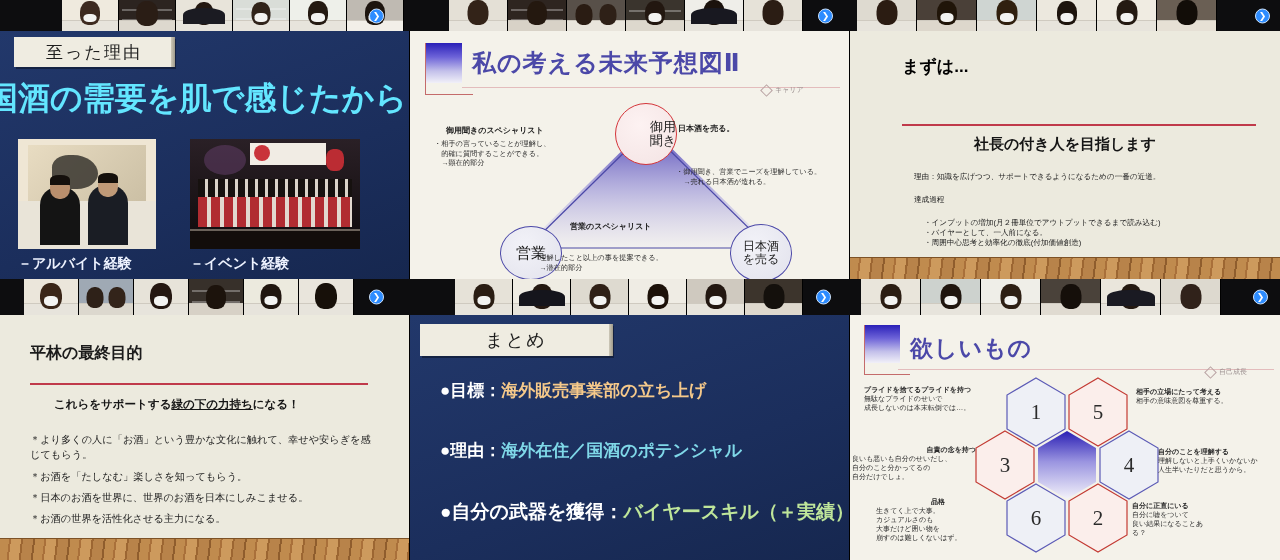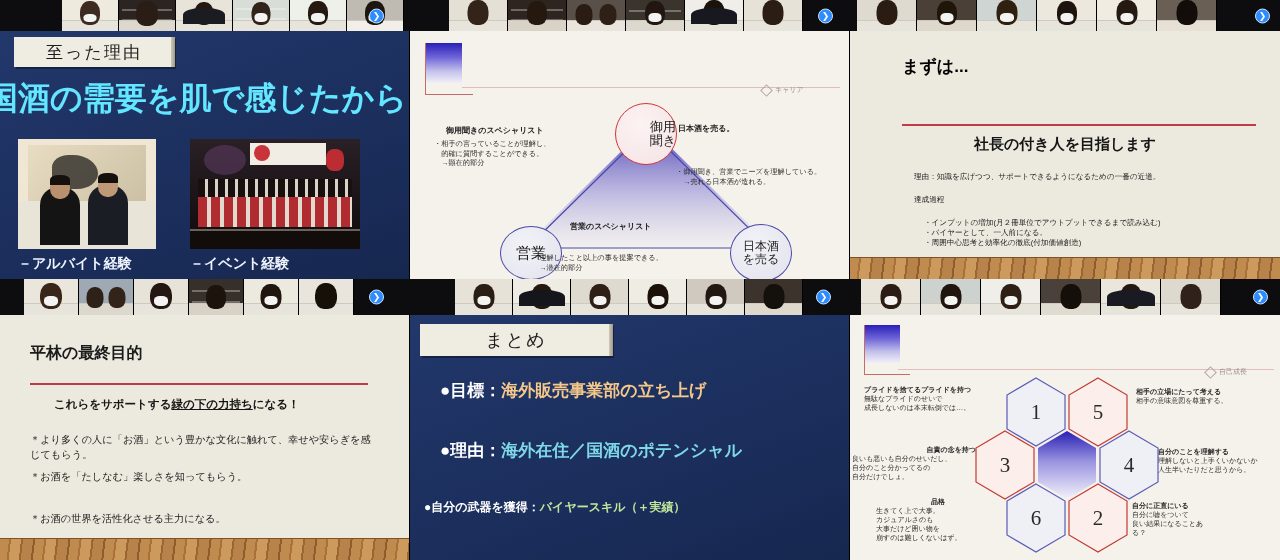--- a/index.html
+++ b/index.html
@@ -288,20 +288,21 @@
         <div style="position:absolute;left:0;bottom:0;width:100%;height:20px;background:#120d0b;border-top:2px solid #6a625a"></div>
       </div>
 
       <div class="cap" style="left:18px;top:224px;font-size:14px;">－アルバイト経験</div>
       <div class="cap" style="left:190px;top:224px;font-size:14px;">－イベント経験</div>
     </div>
 
     <div class="slide c2 white">
       <div class="grad-sq" style="left:15px;top:12px;width:37px;height:40px;"></div>
       <div class="gs-frame" style="left:15px;top:12px;width:48px;height:52px;"></div>
+      <div style="position:absolute;left:62px;top:16px;font-size:24px;font-weight:bold;color:#4b48a8;letter-spacing:1px;">私の考える未来予想図Ⅱ</div>
       <div class="pinkline" style="left:52px;top:56px;width:378px;"></div>
       <div class="kw" style="left:352px;top:54px;">
         <span class="diam"></span>
         <span>キャリア</span>
       </div>
 
       <svg class="tri" width="300" height="160" style="left:88px;top:78px;">
         <defs>
           <linearGradient id="trg" x1="0" y1="0" x2="0" y2="1">
             <stop offset="0%" stop-color="#3b2fae" stop-opacity=".95"></stop>
@@ -480,41 +481,43 @@
   <div class="srow r2">
 
     <div class="slide c1 cream">
       <div style="position:absolute;left:30px;top:28px;font-size:16px;font-weight:bold;color:#1b1b1b;">平林の最終目的</div>
       <div class="redrule" style="left:30px;top:68px;width:338px;"></div>
       <div style="position:absolute;left:54px;top:82px;font-size:11.5px;font-weight:bold;color:#151515;">
         <span>これらをサポートする</span><span style="text-decoration:underline;">緑の下の力持ち</span><span>になる！</span>
       </div>
       <div class="s-txt" style="left:30px;top:118px;width:348px;font-size:10.2px;">＊より多くの人に「お酒」という豊かな文化に触れて、幸せや安らぎを感じてもらう。</div>
       <div class="s-txt" style="left:30px;top:155px;font-size:10.2px;">＊お酒を「たしなむ」楽しさを知ってもらう。</div>
+      <div class="s-txt" style="left:30px;top:176px;font-size:10.2px;">＊日本のお酒を世界に、世界のお酒を日本にしみこませる。</div>
       <div class="s-txt" style="left:30px;top:197px;font-size:10.2px;">＊お酒の世界を活性化させる主力になる。</div>
       <div class="wood"></div>
     </div>
 
     <div class="slide c2 navy-grad">
       <div class="tagbox" style="left:10px;top:9px;width:192px;height:32px;font-size:18px;">まとめ</div>
 
       <div class="b5" style="left:30px;top:124px;font-size:17px;">
         <span class="k">●理由：</span><span style="color:#7fd8e8;">海外在住／国酒のポテンシャル</span>
       </div>
       <div class="b5" style="left:30px;top:64px;font-size:17px;">
         <span class="k">●目標：</span><span style="color:#f6c98a;">海外販売事業部の立ち上げ</span>
       </div>
-      <div class="b5" style="left:14px;top:184px;font-size:12px;text-align:right;">
+      <div class="b5" style="left:30px;top:184px;font-size:19px;text-align:right;">
         <span class="k">●自分の武器を獲得：</span><span style="color:#bfe69a;">バイヤースキル（＋実績）</span>
       </div>
     </div>
 
     <div class="slide c3 white">
       <div class="grad-sq" style="left:14px;top:10px;width:36px;height:38px;"></div>
       <div class="gs-frame" style="left:14px;top:10px;width:46px;height:50px;"></div>
+      <div style="position:absolute;left:60px;top:18px;font-size:23px;font-weight:bold;color:#4b48a8;letter-spacing:1px;">欲しいもの</div>
       <div class="pinkline" style="left:48px;top:54px;width:376px;"></div>
       <div class="kw" style="left:356px;top:52px;">
         <span class="diam"></span>
         <span>自己成長</span>
       </div>
 
       <div class="hex" style="left:186px;top:115px;">
         <svg viewBox="0 0 62 70">
             <defs>
           <linearGradient id="hg" x1="0" y1="0" x2="0" y2="1">

